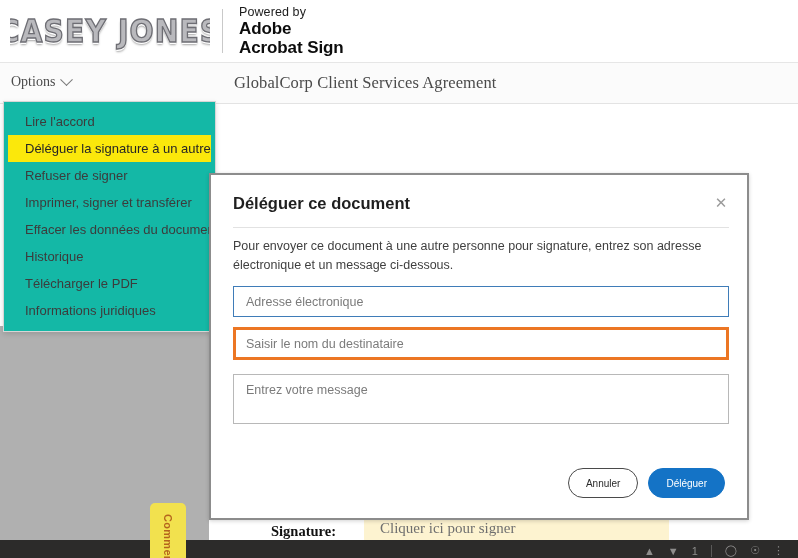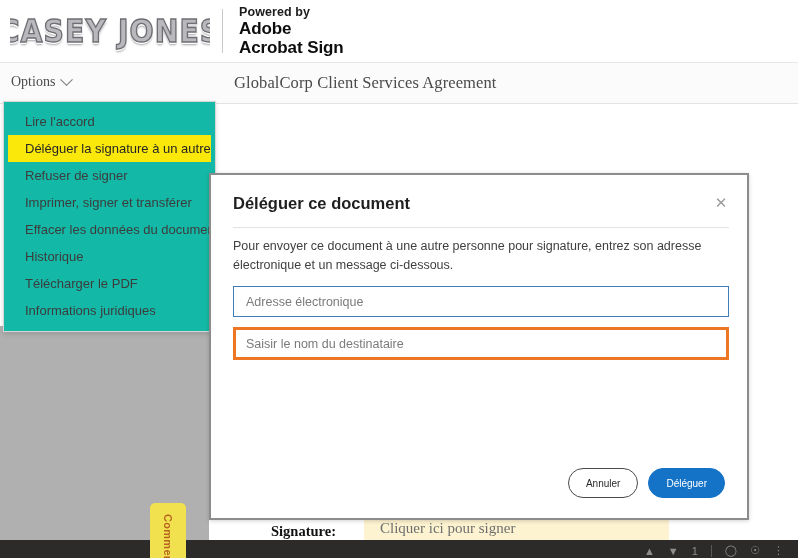--- a/index.html
+++ b/index.html
@@ -43,21 +43,21 @@
   .brand-divider {
     width: 1px; height: 44px;
     background: #c9c9c9;
     margin: 0 16px 0 12px;
   }
   .powered {
     display: flex; flex-direction: column; justify-content: center;
     line-height: 1.12;
   }
   .powered .pw-small {
-    font-size: 12.5px; font-weight: bold; color: #1b1b1b;
+    font-size: 12.5px; font-weight: normal; color: #1b1b1b;
     letter-spacing: .1px;
   }
   .powered .pw-big {
     font-size: 17px; font-weight: bold; color: #0c0c0c;
     letter-spacing: -.1px;
   }
 
   
   .optionsbar {
     position: absolute; left: 0; top: 62px;
@@ -329,20 +329,21 @@
   </div>
 
   <div class="modal">
     <div class="modal-title">Déléguer ce document</div>
     <div class="modal-close">✕</div>
     <div class="modal-hr"></div>
     <div class="modal-desc">Pour envoyer ce document à une autre personne pour signature, entrez son adresse électronique et un message ci-dessous.</div>
 
     <div class="fld email">Adresse électronique</div>
     <div class="fld name">Saisir le nom du destinataire</div>
+    <div class="fld msg">Entrez votre message</div>
 
     <div class="modal-actions">
       <div class="btn btn-secondary">Annuler</div>
       <div class="btn btn-primary">Déléguer</div>
     </div>
   </div>
 
   <div class="bottombar">
     <div class="bt-icons">
       <span>▲</span>

